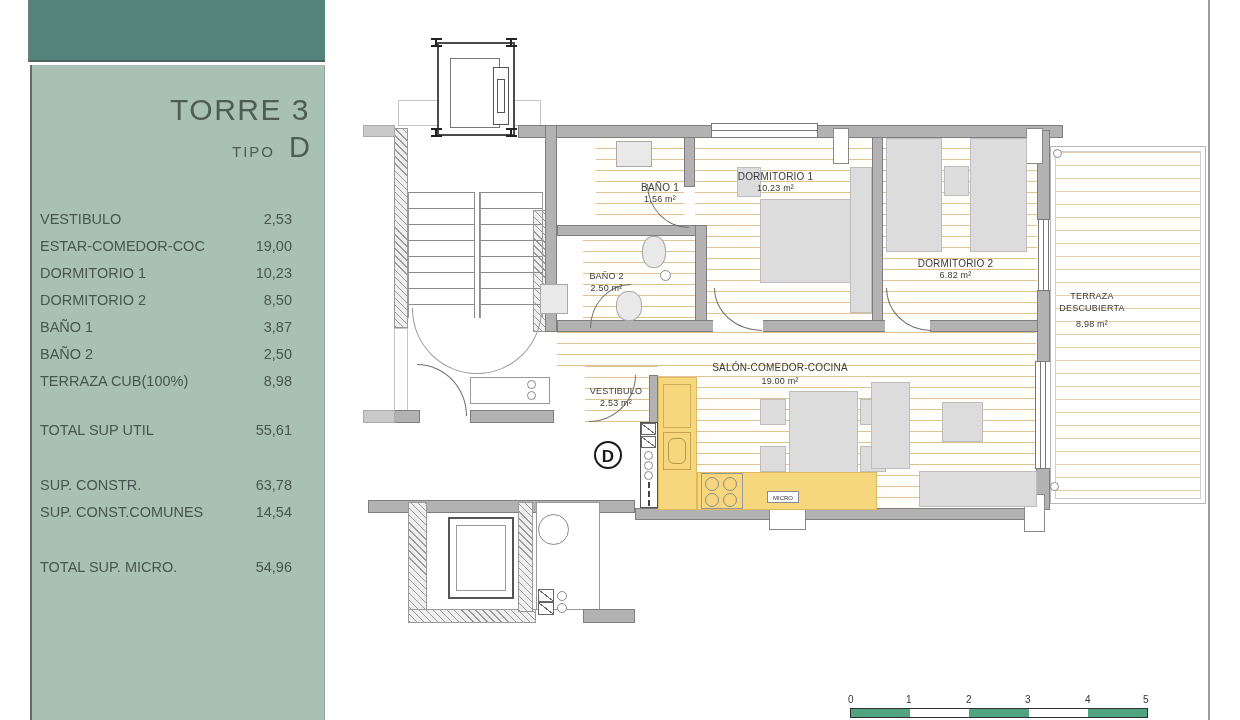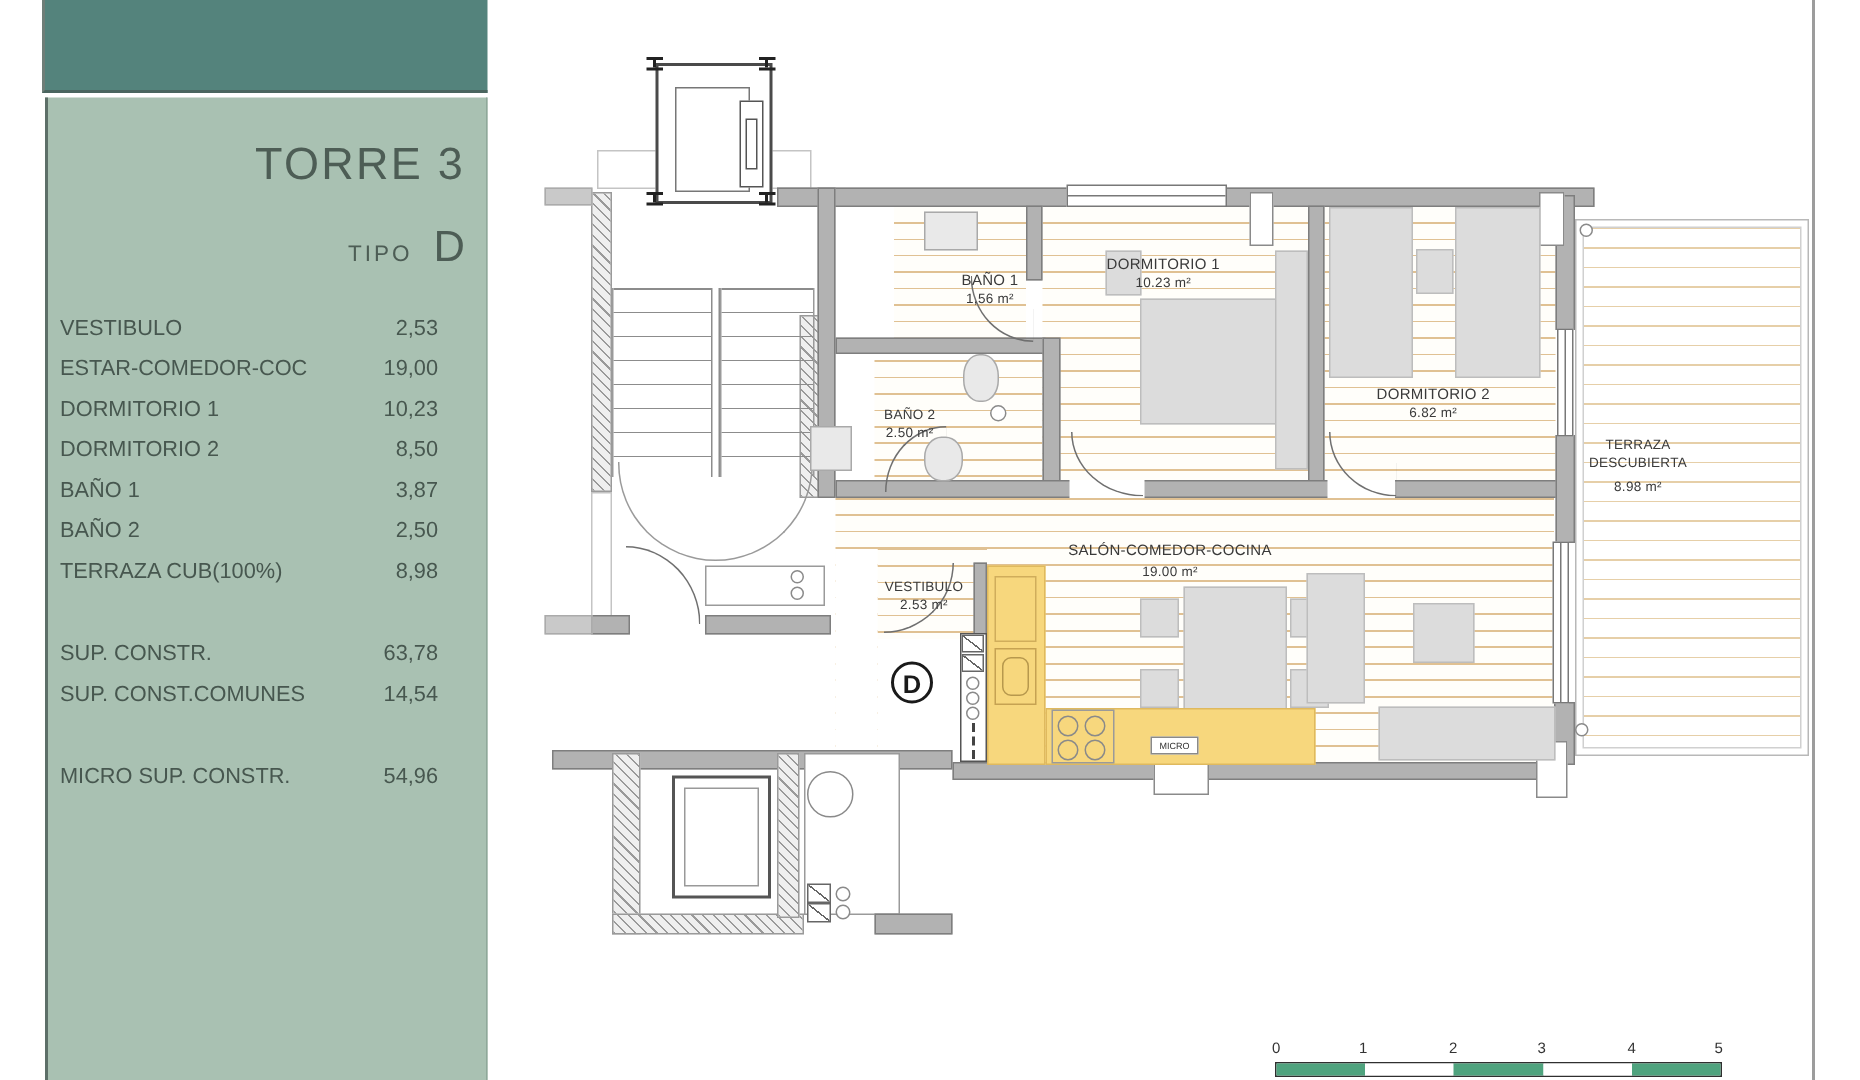--- a/index.html
+++ b/index.html
@@ -3,21 +3,21 @@
 <meta charset="utf-8">
 <style>
   html,body{margin:0;padding:0;}
   body{width:1240px;height:720px;background:#FFFFFF;font-family:"Liberation Sans",sans-serif;position:relative;overflow:hidden;}
   .abs{position:absolute;box-sizing:border-box;}
   
   .band{background:#54837C;border-left:2px solid #6E7E78;border-bottom:2px solid #4A655F;}
   .panel{background:#A9C1B2;border-left:2px solid #5D6F68;border-right:1px solid #8FA89A;}
   .side-title{color:#4D5D55;text-align:right;}
   .t1{font-size:30px;letter-spacing:1.5px;}
-  .tipo-line{margin-top:22px;}
+  .tipo-line{margin-top:4px;}
   .tipo{font-size:15px;letter-spacing:2px;margin-right:14px;}
   .tipoD{font-size:29px;}
   .rows{color:#47574F;font-size:14.5px;}
   .row{display:flex;justify-content:space-between;align-items:center;height:27px;}
   
   .wall{background:#B2B2B2;border:1px solid #7E7E7E;}
   .wall-lt{background:#C9C9C9;border:1px solid #ABABAB;}
   .hatch{background-image:repeating-linear-gradient(45deg,#9A9A9A 0 1px,transparent 1px 5px);background-color:#EFEFEF;border:1px solid #9A9A9A;}
   .wood{background-color:#FFFEFA;background-image:repeating-linear-gradient(180deg,#E0C193 0 1px,transparent 1px 11px);}
   .wood-t{background-color:#FFFFFF;background-image:repeating-linear-gradient(180deg,#E6CFA8 0 1px,transparent 1px 13px);}
@@ -75,30 +75,34 @@
         <span>3,87</span>
       </div>
     <div class="row">
         <span>BAÑO 2</span>
         <span>2,50</span>
       </div>
     <div class="row">
         <span>TERRAZA CUB(100%)</span>
         <span>8,98</span>
       </div>
+    <div class="row" style="margin-top:22px;">
+        <span>TOTAL SUP UTIL</span>
+        <span>55,61</span>
+      </div>
     <div class="row" style="margin-top:28px;">
         <span>SUP. CONSTR.</span>
         <span>63,78</span>
       </div>
     <div class="row">
         <span>SUP. CONST.COMUNES</span>
         <span>14,54</span>
       </div>
     <div class="row" style="margin-top:28px;">
-        <span>MICRO SUP. CONSTR.</span>
+        <span>TOTAL SUP. MICRO.</span>
         <span>54,96</span>
       </div>
   </div>
 </div>
 
 <div class="abs" style="left:0;top:0;width:1240px;height:720px;">
 
   <div class="abs wood" style="left:596px;top:137px;width:88px;height:88px;"></div>
   <div class="abs wood" style="left:583px;top:240px;width:112px;height:92px;"></div>
   <div class="abs wood" style="left:695px;top:137px;width:177px;height:183px;"></div>

